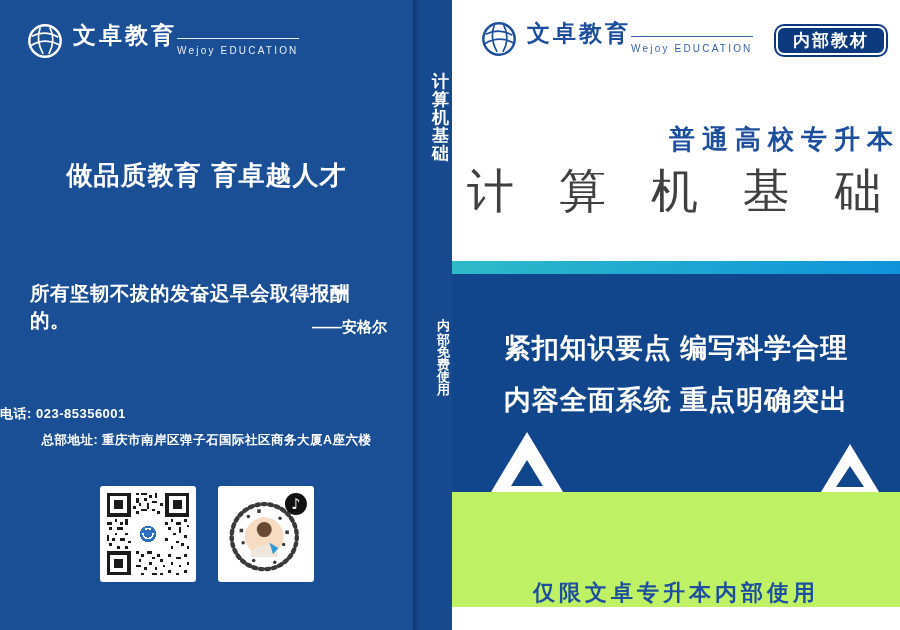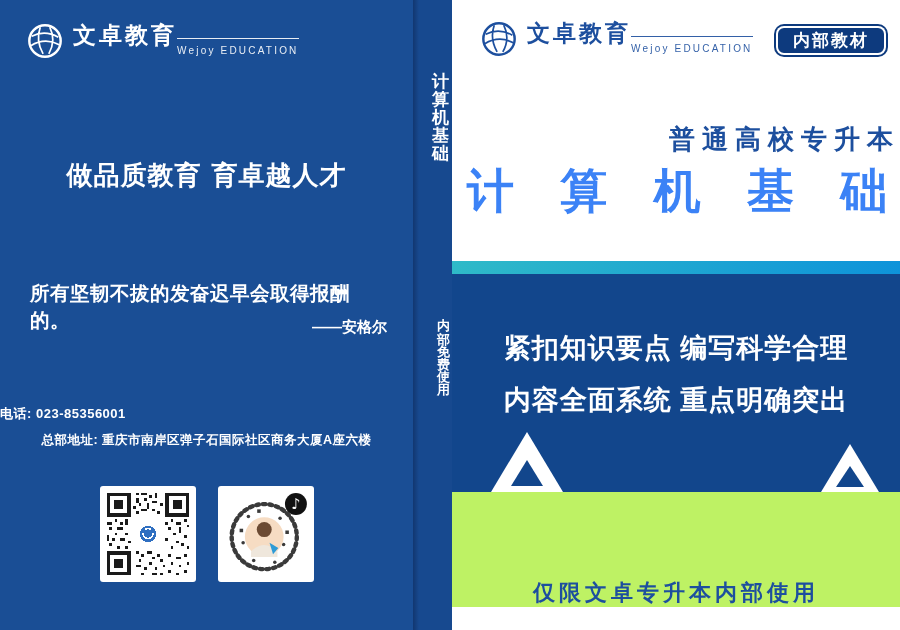--- a/index.html
+++ b/index.html
@@ -34,22 +34,22 @@
 
   
   .front-cover{position:absolute;left:452px;top:0;width:448px;height:630px;background:#fff;}
   .front-top{position:absolute;left:0;top:0;width:448px;height:261px;background:#fff;}
   .front-cover .logo-row{left:28px;top:20px;color:#1d4f9e;}
   .badge{position:absolute;right:14px;top:26px;height:29px;padding:0 17px;background:#0d3a7e;border-radius:8px;
     box-shadow:inset 0 0 0 2px #fff,0 0 0 2px #0d3a7e;display:flex;align-items:center;}
   .badge span{color:#fff;font-weight:bold;font-size:17px;letter-spacing:2px;}
   .series-title{position:absolute;left:0;top:122px;width:448px;text-align:right;color:#1d4f9e;
     font-family:"DejaVu Serif","Liberation Serif",serif;font-weight:bold;font-size:26px;letter-spacing:7px;white-space:nowrap;}
-  .book-title{position:absolute;left:0;top:160px;width:396px;text-align:center;color:#3b82f6;
-    font-family:"DejaVu Serif","Liberation Serif",serif;font-weight:bold;font-size:47px;letter-spacing:15px;white-space:nowrap;text-indent:15px;}
+  .book-title{position:absolute;left:0;top:160px;width:396px;text-align:center;color:#404040;
+    font-family:"DejaVu Serif","Liberation Serif",serif;font-weight:normal;font-size:47px;letter-spacing:15px;white-space:nowrap;text-indent:15px;}
   .teal-stripe{position:absolute;left:0;top:261px;width:448px;height:13px;
     background:linear-gradient(to right,#2fbac8,#0e93da);}
   .front-blue{position:absolute;left:0;top:274px;width:448px;height:218px;background:#12468c;}
   .feature-line{position:absolute;left:0;width:448px;text-align:center;color:#fff;font-weight:bold;font-size:27px;letter-spacing:1px;white-space:nowrap;}
   .feature-1{top:56px;}
   .feature-2{top:108px;}
   .peak{position:absolute;bottom:0;}
   .peak-outer{position:absolute;bottom:0;width:0;height:0;}
   .peak-left .peak-outer{left:39px;border-left:36px solid transparent;border-right:36px solid transparent;border-bottom:60px solid #fff;}
   .peak-left .peak-inner{position:absolute;left:59px;bottom:6px;width:0;height:0;

